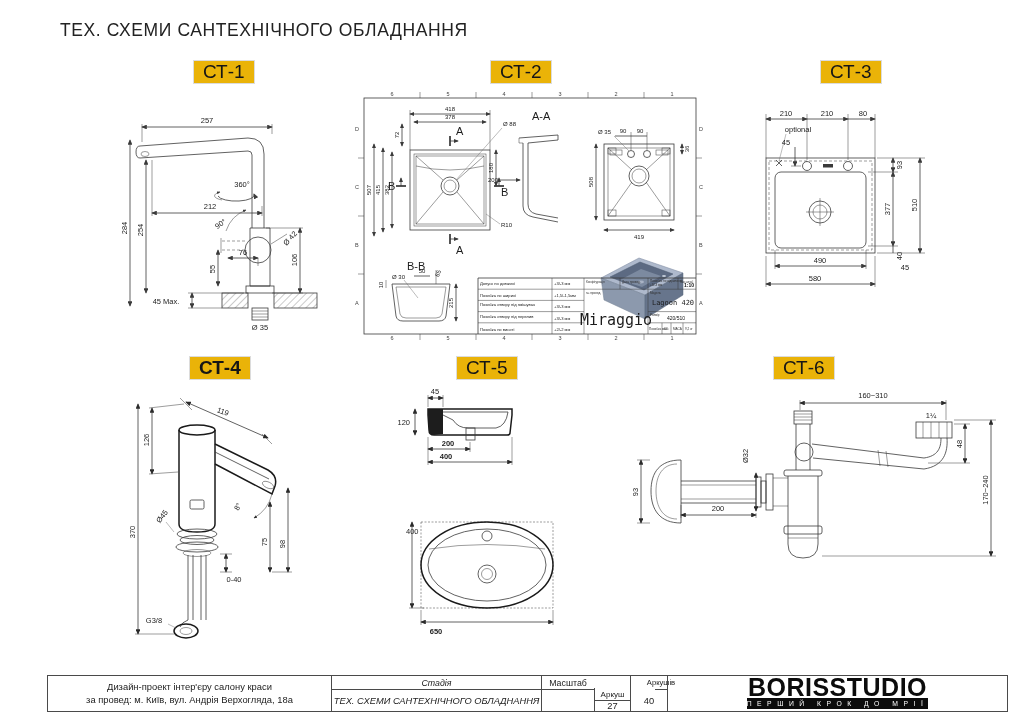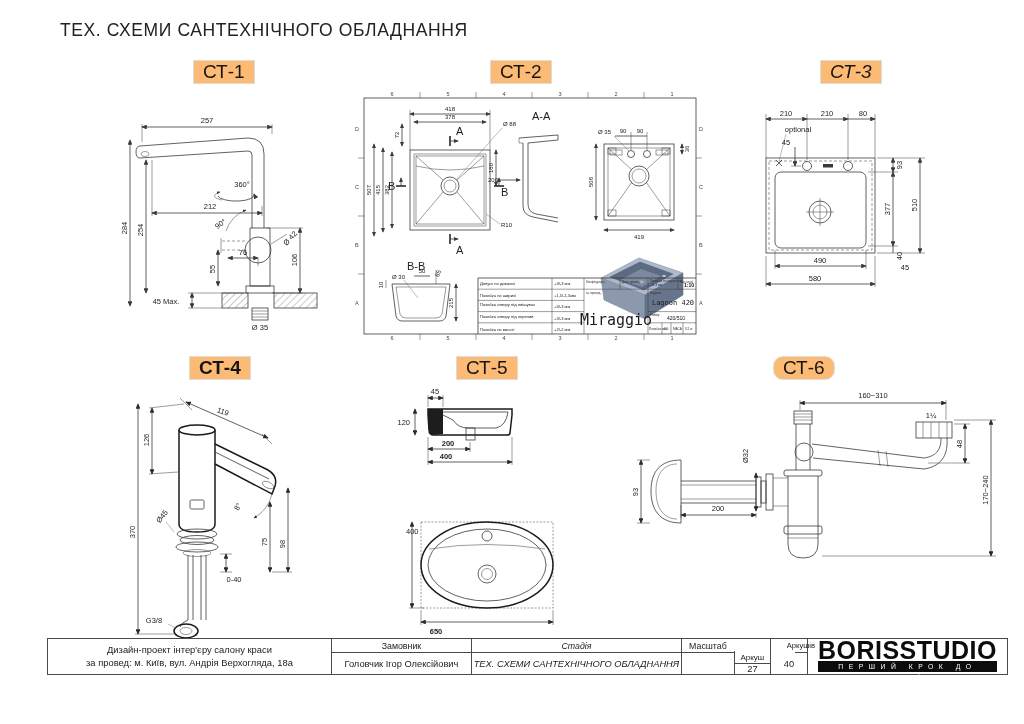--- a/index.html
+++ b/index.html
@@ -1,57 +1,57 @@
 <!DOCTYPE html>
 <html><head>
 <meta charset="utf-8">
 <style>
   html,body{margin:0;padding:0;background:#fff;}
   body{width:1024px;height:724px;position:relative;font-family:"Liberation Sans",sans-serif;color:#1c1c1c;overflow:hidden;}
   .page-title{position:absolute;left:60px;top:20px;font-size:17.5px;letter-spacing:.6px;color:#222;}
-  .panel-label{position:absolute;border:1px solid #dcdcdc;background:#fdba74;font-size:19px;line-height:22px;padding:0 9px;color:#161616;text-align:center;}
+  .panel-label{position:absolute;border:1px solid #dcdcdc;background:#eab308;font-size:19px;line-height:22px;padding:0 9px;color:#161616;text-align:center;}
   .drw{position:absolute;}
   svg .s{stroke:#3a3a3a;fill:none;stroke-width:.8;}
   svg .s5{stroke:#3a3a3a;fill:none;stroke-width:.5;}
   svg .s4{stroke:#6a6a6a;fill:none;stroke-width:.45;}
   svg .sk{stroke:#1a1a1a;fill:none;stroke-width:1.5;}
   svg .dash{stroke-dasharray:3 2;}
   svg .dsh2{stroke-dasharray:2 1.5;}
   svg text{font-family:"Liberation Sans",sans-serif;fill:#1c1c1c;}
   .d{font-size:7.5px;}
   .d6{font-size:6px;}
   .sec{font-size:11px;}
   .zone{font-size:5.5px;fill:#444;}
   .t3{font-size:3.1px;fill:#333;}
   .t4{font-size:4.1px;fill:#222;}
   .t5{font-size:5px;fill:#111;}
   .brand{font-size:15px;font-family:"DejaVu Sans Mono",monospace;}
   .model{font-size:7px;font-family:"DejaVu Sans Mono",monospace;}
   
-  .tblock{position:absolute;left:47px;top:638px;width:961px;height:37px;border:1px solid #4a4a4a;display:flex;box-sizing:border-box;background:#fff;}
+  .tblock{position:absolute;left:47px;top:675px;width:961px;height:37px;border:1px solid #4a4a4a;display:flex;box-sizing:border-box;background:#fff;}
   .tb-cell{border-left:1px solid #4a4a4a;box-sizing:border-box;display:flex;flex-direction:column;}
   .tb-cell:first-child{border-left:none;}
   .tb-head{height:13px;border-bottom:1px solid #4a4a4a;font-size:8.8px;display:flex;align-items:center;justify-content:center;color:#222;}
   .tb-val{flex:1;display:flex;align-items:center;justify-content:center;font-size:9.3px;color:#222;text-align:center;}
   .tb-project{width:283px;display:flex;flex-direction:column;align-items:center;justify-content:center;font-size:9.4px;line-height:1.35;text-align:center;color:#222;}
-  .tb-logo{flex:1;display:flex;flex-direction:column;align-items:flex-end;justify-content:flex-start;padding:0 10px;}
+  .tb-logo{flex:1;display:flex;flex-direction:column;align-items:center;justify-content:flex-start;padding:0 10px;}
   .logo-word{font-size:25px;font-weight:bold;letter-spacing:.5px;color:#0c0c0c;text-align:center;line-height:22px;}
   .logo-bar{background:#0c0c0c;color:#fff;font-size:6.8px;letter-spacing:5.5px;text-align:center;line-height:11px;height:11px;}
 </style>
 </head>
 <body>
 
 <div class="page-title">ТЕХ. СХЕМИ САНТЕХНІЧНОГО ОБЛАДНАННЯ</div>
 
 <div class="panel-label" style="left:193px;top:60px;">СТ-1</div>
 <div class="panel-label" style="left:490px;top:60px;">СТ-2</div>
-<div class="panel-label" style="left:820px;top:60px;font-style:italic;">СТ-3</div>
+<div class="panel-label" style="left:820px;top:60px;">СТ-3</div>
 <div class="panel-label" style="left:189px;top:356px;font-weight:bold;">СТ-4</div>
 <div class="panel-label" style="left:456px;top:356px;">СТ-5</div>
-<div class="panel-label" style="left:773px;top:356px;border-radius:10px;">СТ-6</div>
+<div class="panel-label" style="left:773px;top:356px;">СТ-6</div>
 
 <svg class="drw" style="left:122px;top:88px;" width="200" height="244" viewBox="0 0 200 244">
   <defs>
     <marker id="a1" markerWidth="7" markerHeight="6" refX="6" refY="3" orient="auto">
         <path d="M0,0 L7,3 L0,6 Z" fill="#3a3a3a"></path>
       </marker>
     <marker id="a1s" markerWidth="7" markerHeight="6" refX="1" refY="3" orient="auto">
         <path d="M7,0 L0,3 L7,6 Z" fill="#3a3a3a"></path>
       </marker>
     <pattern id="hat" width="5" height="5" patternTransform="rotate(45)" patternUnits="userSpaceOnUse">
@@ -586,24 +586,20 @@
     <line class="s5" x1="128" y1="135" x2="128" y2="140"></line>
   <line class="s" x1="53" y1="137" x2="128" y2="137" marker-start="url(#a6s)" marker-end="url(#a6)"></line>
   <text class="d" x="90" y="133" text-anchor="middle">200</text>
 </svg>
 
 <div class="tblock">
   <div class="tb-cell tb-project">
     <div>Дизайн-проект інтер'єру салону краси</div>
     <div>за провед: м. Київ, вул. Андрія Верхогляда, 18а</div>
   </div>
-  <div class="tb-cell" style="width:140px;">
-    <div class="tb-head">Замовник</div>
-    <div class="tb-val">Головчик Ігор Олексійович</div>
-  </div>
   <div class="tb-cell" style="width:210px;font-style:italic;">
     <div class="tb-head">Стадія</div>
     <div class="tb-val">ТЕХ. СХЕМИ САНТЕХНІЧНОГО ОБЛАДНАННЯ</div>
   </div>
   <div class="tb-cell" style="width:53px;">
     <div class="tb-head">Масштаб</div>
     <div class="tb-val"></div>
   </div>
   <div class="tb-cell" style="width:36px;margin-top:12px;">
     <div class="tb-head" style="font-size:8px;">Аркуш</div>

